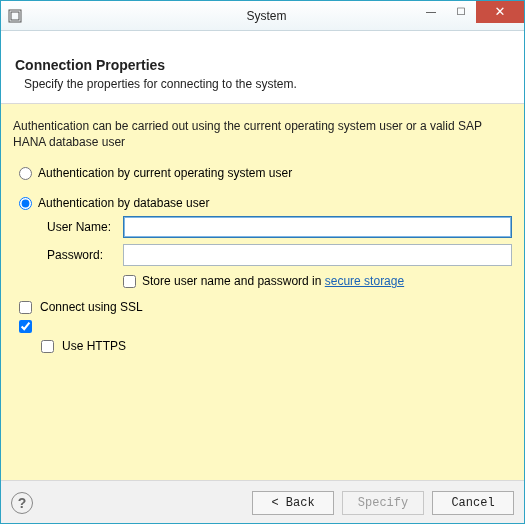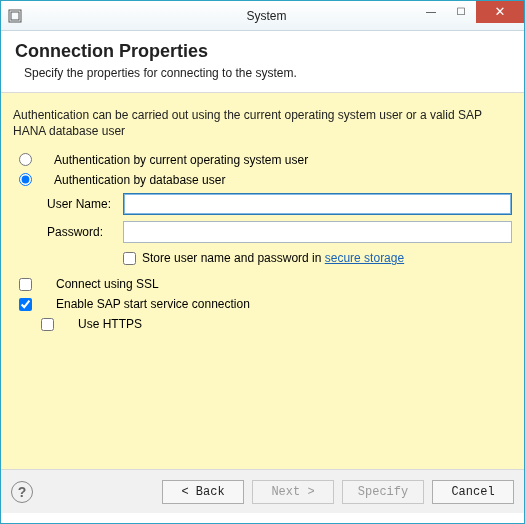--- a/index.html
+++ b/index.html
@@ -52,45 +52,45 @@
     background: #c94f41;
     color: #fff;
     font-size: 13px;
   }
   .header {
     background: #fff;
     padding: 10px 14px 12px 14px;
     border-bottom: 1px solid #d9d9d9;
   }
   .header h1 {
-    margin: 0 0 4px 0;
-    font-size: 18px;
+    margin: 16px 0 4px 0;
+    font-size: 14px;
     font-weight: bold;
     color: #222;
   }
   .header p {
     margin: 0 0 0 9px;
     color: #222;
   }
   .body {
     background: #fef9c3;
     padding: 14px 12px 10px 12px;
     height: 420px;
     position: relative;
   }
   .desc {
     color: #222;
     line-height: 1.35;
     margin-bottom: 14px;
   }
   .radio-row {
     display: flex;
-    align-items: flex-start;
-    gap: 22px;
-    margin: 4px 0 6px 6px;
+    align-items: center;
+    gap: 6px;
+    margin: 16px 0 6px 6px;
   }
   input[type=radio], input[type=checkbox] {
     margin: 0;
     width: 13px; height: 13px;
   }
   .field-row {
     display: flex;
     align-items: center;
     margin: 6px 0 6px 34px;
   }
@@ -114,21 +114,21 @@
   .store-row {
     display: flex;
     align-items: center;
     gap: 6px;
     margin: 8px 0 12px 110px;
   }
   .store-row a { color: #1a63b7; }
   .chk-row {
     display: flex;
     align-items: center;
-    gap: 24px;
+    gap: 8px;
     margin: 6px 0 6px 6px;
   }
   .chk-row.indent { margin-left: 28px; }
   .footer {
     position: absolute;
     left: 0; right: 0; bottom: 0;
     height: 44px;
     border-top: 1px solid #d9d9d9;
     display: flex;
     align-items: center;
@@ -213,27 +213,25 @@
     </span>
   </div>
 
   <div class="chk-row">
     <input type="checkbox" style="">
     <span>Connect using SSL</span>
   </div>
 
   <div class="chk-row">
     <input type="checkbox" checked="" style="">
-    <span>Enable SAP start service connection</span>
   </div>
   <div class="chk-row indent">
     <input type="checkbox" style="">
     <span>Use HTTPS</span>
   </div>
 
   <div class="footer">
     <div class="help">?</div>
     <button class="btn">&lt; Back</button>
-    <button class="btn" disabled="">Next &gt;</button>
     <button class="btn" disabled="">Specify</button>
     <button class="btn">Cancel</button>
   </div>
 </div>
 
 </body></html>

